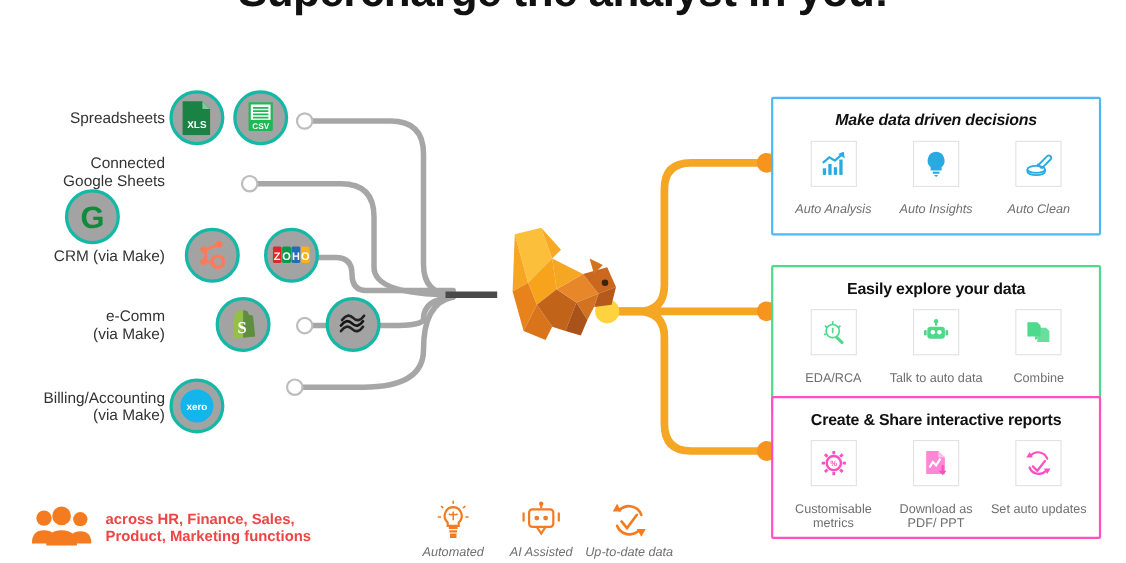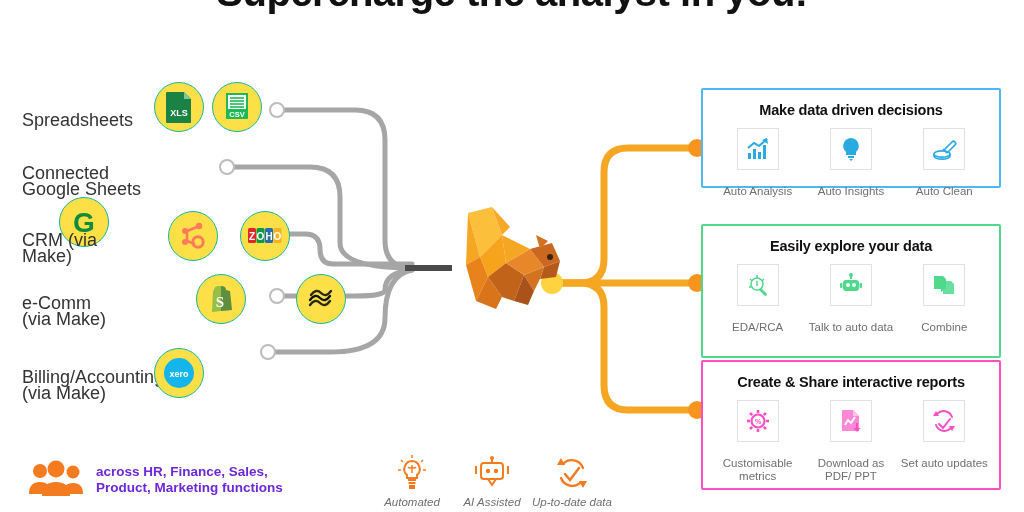--- a/index.html
+++ b/index.html
@@ -13,26 +13,26 @@
   
   .title{
     position:absolute;left:0;top:-30px;width:1024px;text-align:center;
     font-size:40px;font-weight:700;letter-spacing:-0.5px;color:#111;
     white-space:nowrap;
   }
 
   
   .src-row{position:absolute;display:flex;align-items:center;}
   .src-label{
-    font-size:18px;line-height:16px;color:#333;font-weight:400;
-    width:128px;text-align:left;padding-right:4px;margin-top:25px;
+    font-size:14px;line-height:16px;color:#333;font-weight:400;
+    width:128px;text-align:right;padding-right:4px;
   }
   .chip{
-    width:50px;height:50px;border-radius:50%;background:#fde047;
-    border:1px solid #14b8a6;box-sizing:border-box;
+    width:50px;height:50px;border-radius:50%;background:#a3a3a3;
+    border:3px solid #14b8a6;box-sizing:border-box;
     display:flex;align-items:center;justify-content:center;margin-right:8px;
     flex:0 0 auto;
   }
   .chip svg{display:block;}
 
   
   .panel{
     position:absolute;box-sizing:border-box;background:#fff;border:2px solid #ccc;
     border-radius:2px;
   }
@@ -47,21 +47,21 @@
     display:flex;align-items:center;justify-content:center;box-sizing:border-box;
   }
   .pcap{
     margin-top:15px;font-size:11.5px;line-height:13px;color:#6f6f6f;text-align:center;
     font-weight:400;
   }
 
   
   .audience{position:absolute;left:28px;top:460px;display:flex;align-items:center;}
   .audience-text{
-    margin-left:10px;font-size:13.5px;line-height:16px;font-weight:700;color:#6d28d9;
+    margin-left:10px;font-size:13.5px;line-height:16px;font-weight:700;color:#ef4444;
   }
   .features{position:absolute;left:372px;top:455px;display:flex;}
   .feat{width:80px;display:flex;flex-direction:column;align-items:center;}
   .feat-cap{margin-top:5px;font-size:11.5px;color:#6f6f6f;text-align:center;font-style:italic;}
 
   .wires{position:absolute;left:0;top:0;width:1024px;height:512px;pointer-events:none;}
 </style>
 </head>
 <body>
 
@@ -205,21 +205,21 @@
     <div class="src-label" style="white-space:pre-line;">Billing/Accounting
 (via Make)</div>
     <div class="chip">
       <svg width="36" height="36" viewBox="0 0 36 36">
         <circle cx="18" cy="18" r="15" fill="#13B5EA"></circle>
         <text x="18" y="22" font-size="9" font-weight="700" fill="#fff" text-anchor="middle" font-family="Liberation Sans, sans-serif">xero</text>
       </svg>
     </div>
   </div>
 
-  <div class="panel" style="left:701px;top:88px;width:300px;height:100px;border-color:#4db8f5;">
+  <div class="panel" style="left:701px;top:88px;width:300px;height:126px;border-color:#4db8f5;font-style:italic;">
     <div class="panel-title">Make data driven decisions</div>
     <div class="panel-items">
       <div class="pitem">
         <div class="pbox">
           <svg width="26" height="26" viewBox="0 0 26 26">
             <g fill="#29ABE2">
               <rect x="3" y="17" width="3" height="6"></rect>
                 <rect x="8" y="13" width="3" height="10"></rect>
               <rect x="13" y="16" width="3" height="7"></rect>
                 <rect x="18" y="9" width="3" height="14"></rect>
@@ -249,21 +249,21 @@
               <path d="M13 14 l8-8 a2 2 0 0 1 3 3 l-8 8"></path>
               <path d="M12 13 l4 4"></path>
             </g>
           </svg>
         </div>
         <div class="pcap">Auto Clean</div>
       </div>
     </div>
   </div>
 
-  <div class="panel" style="left:701px;top:224px;width:300px;height:134px;border-color:#4ed98b;">
+  <div class="panel" style="left:701px;top:241px;width:300px;height:134px;border-color:#4ed98b;">
     <div class="panel-title">Easily explore your data</div>
     <div class="panel-items">
       <div class="pitem">
         <div class="pbox">
           <svg width="26" height="26" viewBox="0 0 26 26">
             <g stroke="#4ED98B" stroke-width="1.5" fill="none">
               <circle cx="12" cy="12" r="6"></circle>
               <line x1="12" y1="9" x2="12" y2="14"></line>
               <line x1="12" y1="3" x2="12" y2="6"></line>
                 <line x1="5" y1="7" x2="7" y2="9"></line>

